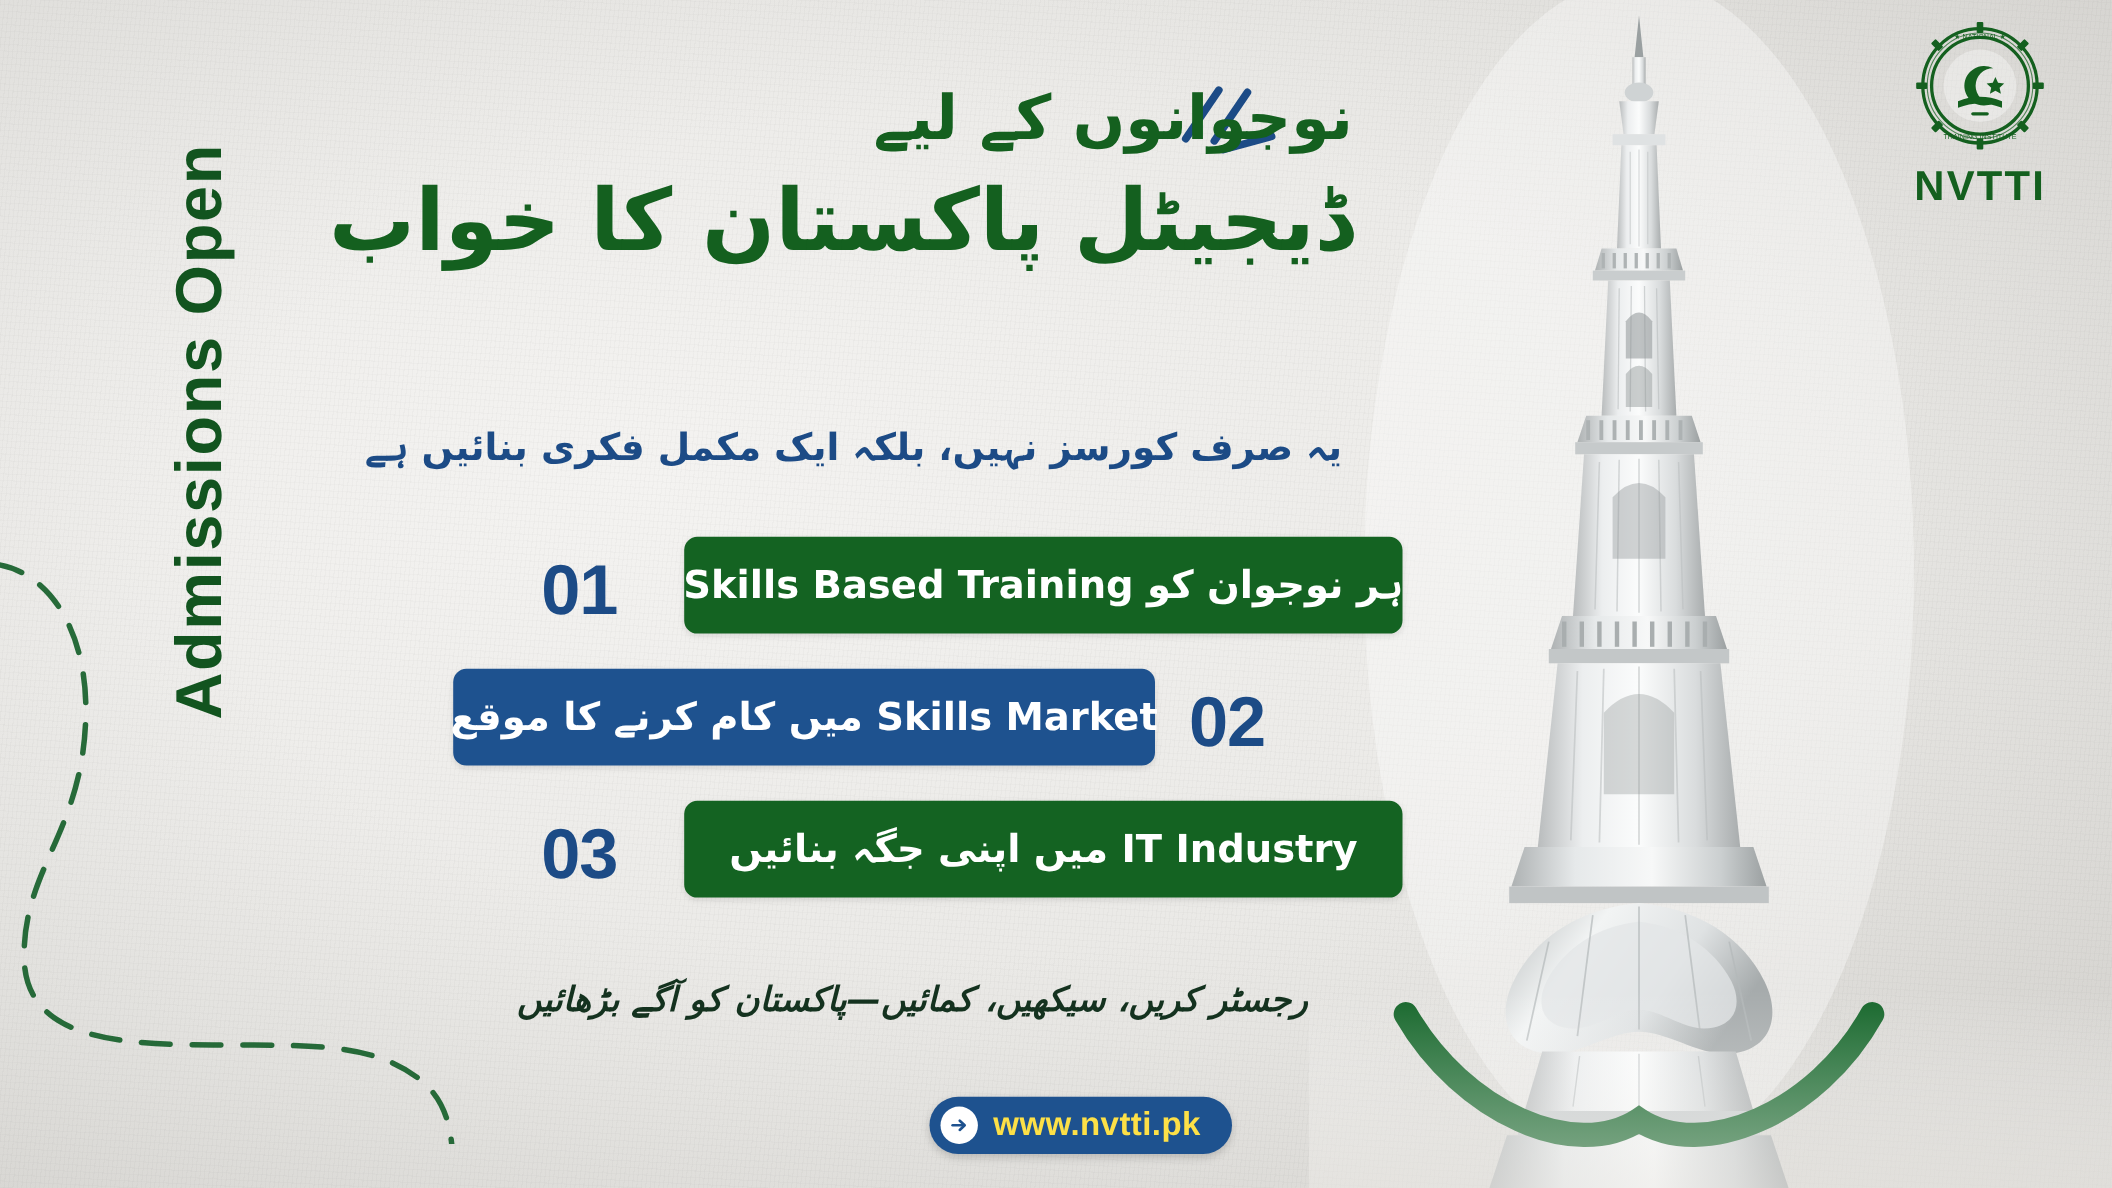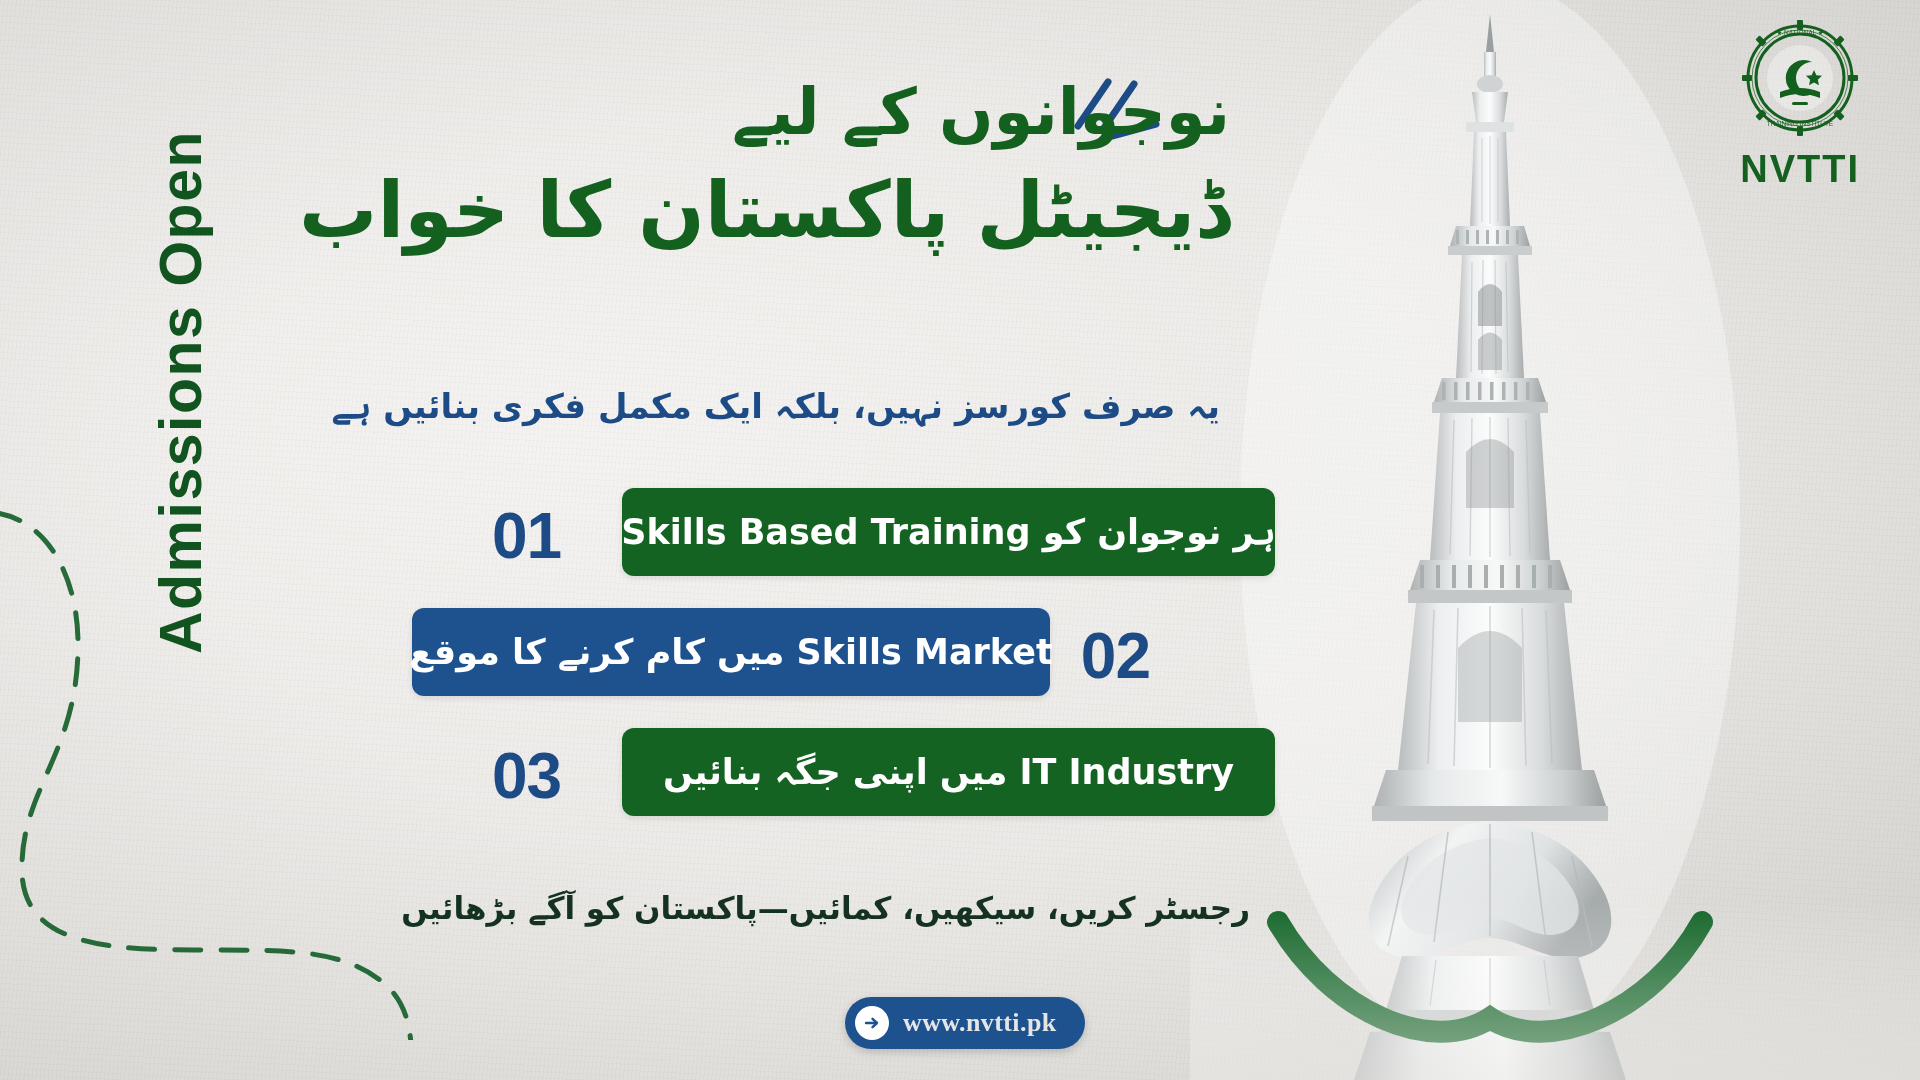--- a/index.html
+++ b/index.html
@@ -71,21 +71,21 @@
     text-align:right;
     direction:rtl;
   }
   #headline .ln {
     color:#14601f;
     font-weight:bold;
     line-height:1.08;
     white-space:nowrap;
     font-family:"DejaVu Sans","Liberation Sans",sans-serif;
   }
-  #headline .ln1 { font-size:64px; }
+  #headline .ln1 { font-size:56px; }
   #headline .ln2 { font-size:78px; margin-top:21px; }
 
   
   #swoosh {
     position:absolute;
     right:750px; top:72px;
     width:110px; height:70px;
   }
 
   
@@ -158,20 +158,21 @@
     position:absolute;
     left:470px; top:890px;
     width:780px;
     text-align:left;
     direction:rtl;
     color:#14321f;
     font-size:31px;
     font-weight:bold;
     font-family:"DejaVu Sans","Liberation Sans",sans-serif;
     white-space:nowrap;
+    font-style:italic;
   }
 
   
   #website-btn {
     position:absolute;
     left:845px; top:997px;
     height:52px;
     display:flex;
     align-items:center;
     gap:14px;
@@ -182,26 +183,25 @@
     cursor:pointer;
   }
   #website-btn .arrow-circle {
     width:34px; height:34px;
     border-radius:50%;
     background:#ffffff;
     display:flex; align-items:center; justify-content:center;
     flex:0 0 auto;
   }
   #website-btn .url {
-    color:#e5e5e5;
-    font-size:26px;
+    color:#fde047;
+    font-size:30px;
     font-weight:bold;
     letter-spacing:.4px;
     white-space:nowrap;
-    font-family:Liberation Serif, serif;
   }
 
   
   #monument {
     position:absolute;
     right:0; top:0;
     width:730px; height:1080px;
     pointer-events:none;
   }
 

